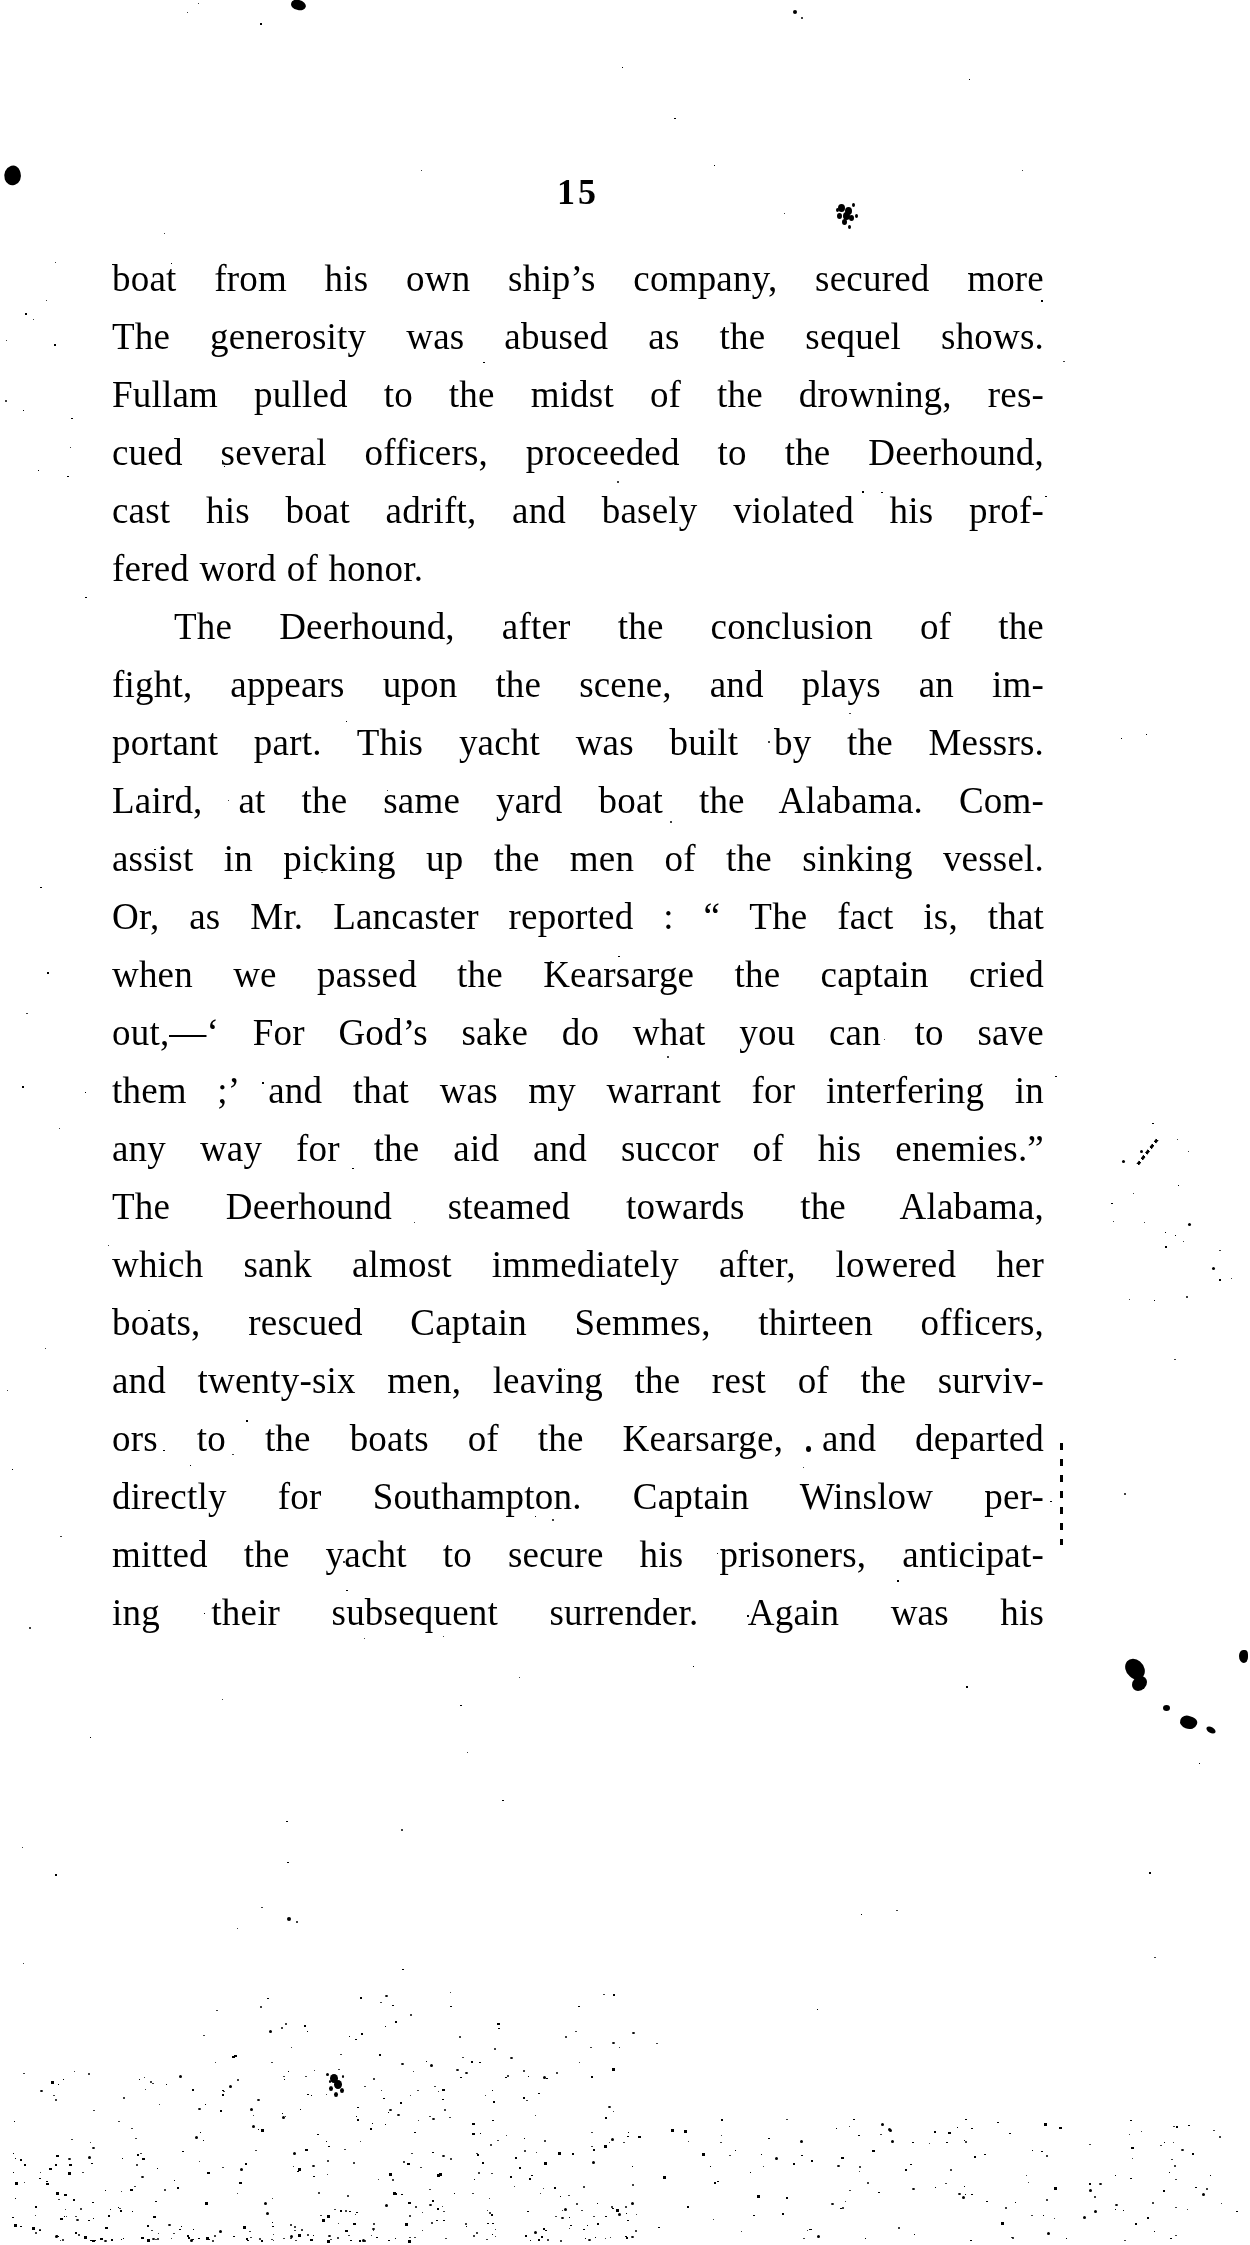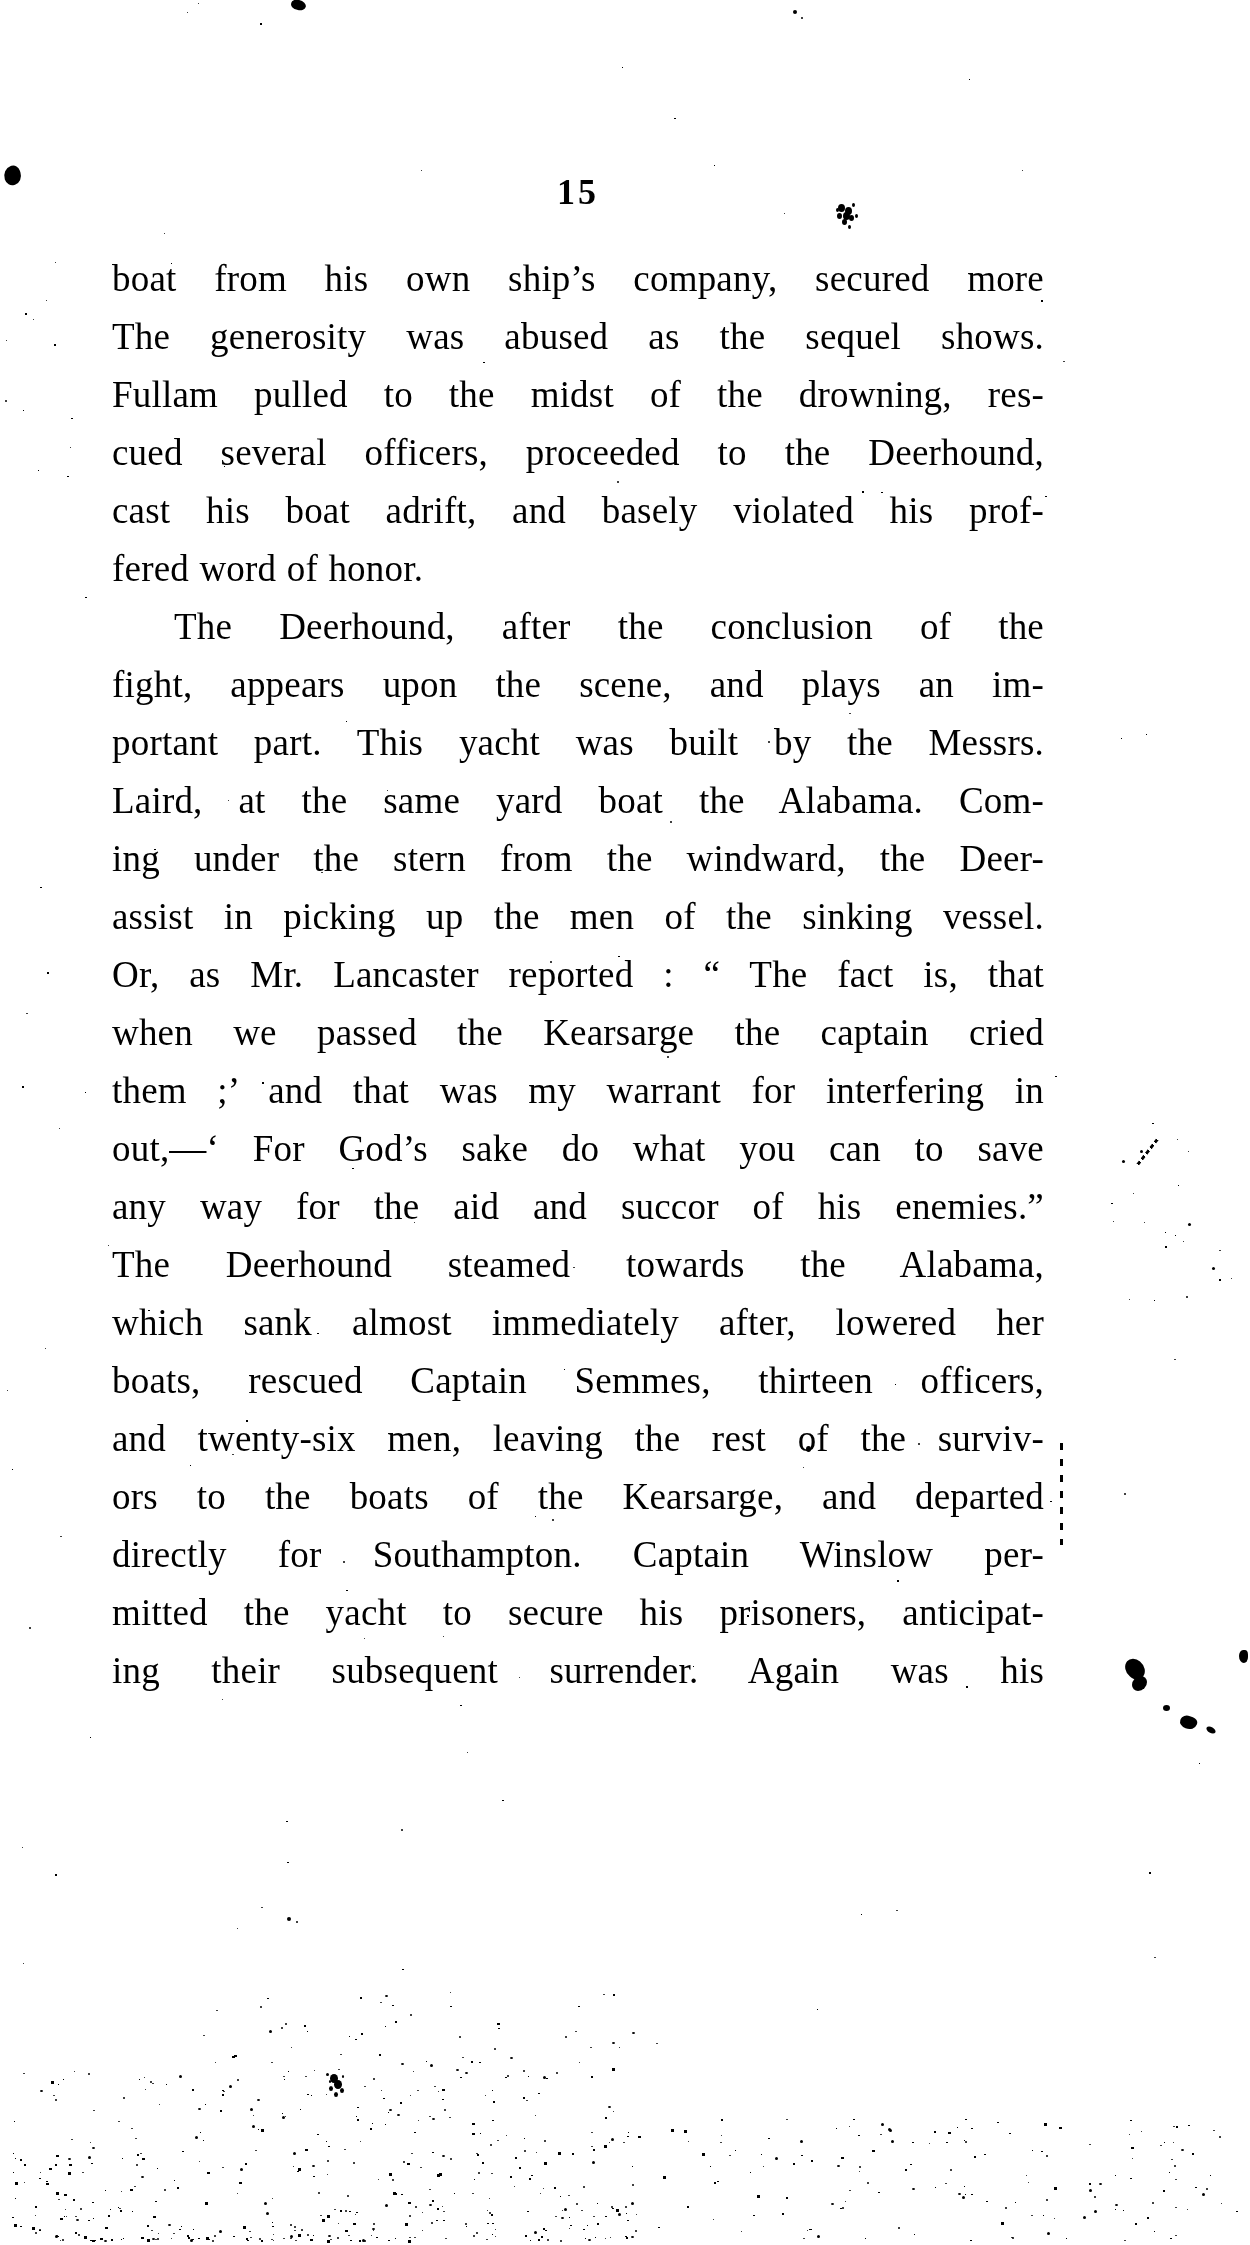--- a/index.html
+++ b/index.html
@@ -90,26 +90,25 @@
     <div class="ln">boat from his own ship’s company, secured more</div>
     <div class="ln">The generosity was abused as the sequel shows.</div>
     <div class="ln">Fullam pulled to the midst of the drowning, res-</div>
     <div class="ln">cued several officers, proceeded to the Deerhound,</div>
     <div class="ln">cast his boat adrift, and basely violated his prof-</div>
     <div class="ln end">fered word of honor.</div>
     <div class="ln indent">The Deerhound, after the conclusion of the</div>
     <div class="ln">fight, appears upon the scene, and plays an im-</div>
     <div class="ln">portant part. This yacht was built by the Messrs.</div>
     <div class="ln">Laird, at the same yard boat the Alabama. Com-</div>
-    <div class="ln">ing under the stern from the windward, the Deer-</div>
     <div class="ln">assist in picking up the men of the sinking vessel.</div>
     <div class="ln">Or, as Mr. Lancaster reported : “ The fact is, that</div>
     <div class="ln">when we passed the Kearsarge the captain cried</div>
+    <div class="ln">out,—‘ For God’s sake do what you can to save</div>
     <div class="ln">them ;’ and that was my warrant for interfering in</div>
-    <div class="ln">out,—‘ For God’s sake do what you can to save</div>
     <div class="ln">any way for the aid and succor of his enemies.”</div>
     <div class="ln">The Deerhound steamed towards the Alabama,</div>
     <div class="ln">which sank almost immediately after, lowered her</div>
     <div class="ln">boats, rescued Captain Semmes, thirteen officers,</div>
     <div class="ln">and twenty-six men, leaving the rest of the surviv-</div>
     <div class="ln">ors to the boats of the Kearsarge, and departed</div>
     <div class="ln">directly for Southampton. Captain Winslow per-</div>
     <div class="ln">mitted the yacht to secure his prisoners, anticipat-</div>
     <div class="ln">ing their subsequent surrender. Again was his</div>
   </div>

